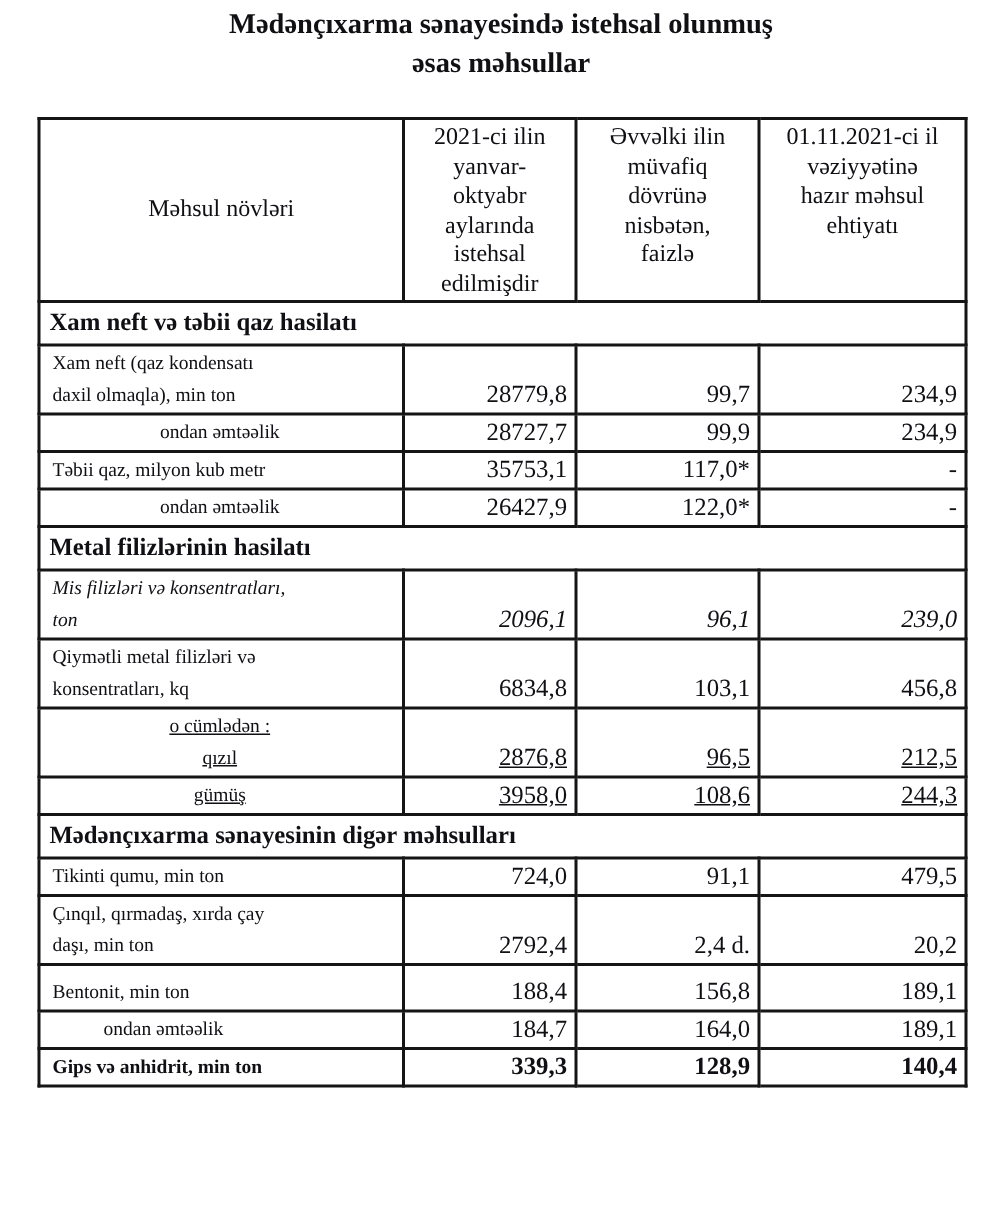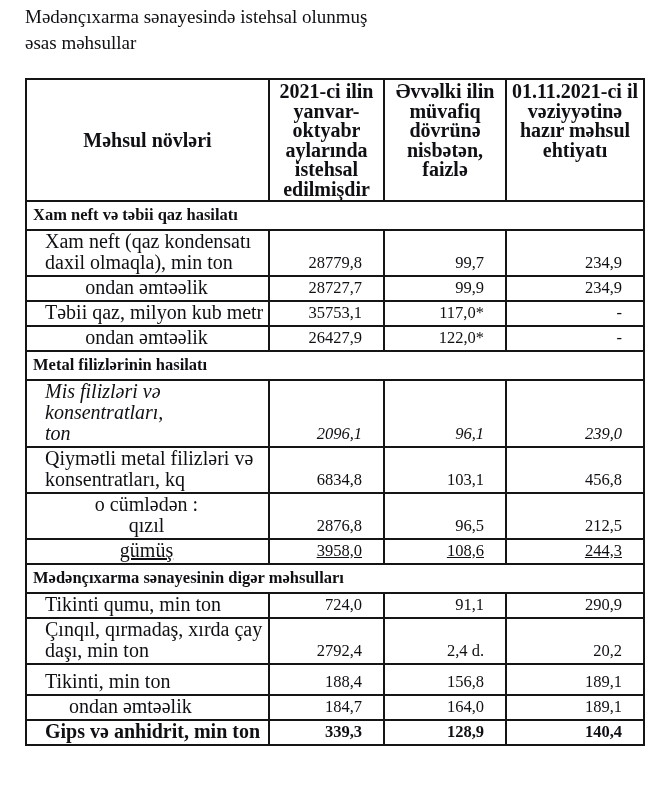--- a/index.html
+++ b/index.html
@@ -13,40 +13,40 @@
     font-family: "Liberation Serif", serif;
     color: #0f0f14;
     overflow: hidden;
   }
   .page {
     padding: 4px 25px 0 25px;
     box-sizing: border-box;
   }
   .title {
     font-size: 19px;
-    font-weight: normal;
-    text-align: left;
+    font-weight: bold;
+    text-align: center;
     line-height: 26px;
     margin: 0;
     white-space: pre-line;
   }
   table.main-table {
     border-collapse: collapse;
     table-layout: fixed;
     width: 618px;
     margin-top: 22px;
   }
   th, td {
     border: 2px solid #151515;
     overflow: hidden;
   }
   tr.head-row { height: 120px; }
   th {
-    font-weight: bold;
-    font-size: 20px;
+    font-weight: normal;
+    font-size: 16px;
     white-space: pre-line;
     margin-top: 26px;
   }
   th.th-first {
     text-align: center;
     vertical-align: middle;
   }
   th.th-col {
     text-align: center;
     vertical-align: top;
@@ -54,38 +54,38 @@
     padding-top: 2px;
   }
   tr.section-row { height: 29px; }
   tr.section-row td {
     font-weight: bold;
     font-size: 16.5px;
     vertical-align: bottom;
     padding: 0 2px 4px 6px;
   }
   td.label-cell {
-    font-size: 20px;
+    font-size: 13px;
     vertical-align: bottom;
-    padding: 0 2px 2px 18px;
+    padding: 0 2px 2px 8px;
     line-height: 21px;
     white-space: pre-line;
   }
   td.label-center {
     text-align: center;
     padding-left: 0;
   }
   td.label-indent {
     padding-left: 42px;
   }
   td.value-cell {
     font-size: 16.5px;
     text-align: right;
     vertical-align: bottom;
-    padding: 0 21px 2px 0;
+    padding: 0 5px 2px 0;
   }
 </style>
 </head>
 <body>
 
 <div class="page">
 
   <h1 class="title">Mədənçıxarma sənayesində istehsal olunmuş
 əsas məhsullar</h1>
 
@@ -155,51 +155,51 @@
           <td class="value-cell">96,1</td>
           <td class="value-cell">239,0</td>
         </tr>
         <tr style="height: 42px;">
           <td class="label-cell">Qiymətli metal filizləri və
 konsentratları, kq</td>
           <td class="value-cell">6834,8</td>
           <td class="value-cell">103,1</td>
           <td class="value-cell">456,8</td>
         </tr>
-        <tr style="height: 43px;">
+        <tr style="height: 43px; text-decoration: underline;">
           <td class="label-cell label-center">o cümlədən :
 qızıl</td>
           <td class="value-cell">2876,8</td>
           <td class="value-cell">96,5</td>
           <td class="value-cell">212,5</td>
         </tr>
         <tr style="height: 23px; text-decoration: underline;">
           <td class="label-cell label-center">gümüş</td>
           <td class="value-cell">3958,0</td>
           <td class="value-cell">108,6</td>
           <td class="value-cell">244,3</td>
         </tr>
         <tr class="section-row">
           <td colspan="4">Mədənçıxarma sənayesinin digər məhsulları</td>
         </tr>
         <tr style="height: 23px;">
           <td class="label-cell">Tikinti qumu, min ton</td>
           <td class="value-cell">724,0</td>
           <td class="value-cell">91,1</td>
-          <td class="value-cell">290,9</td>
+          <td class="value-cell">479,5</td>
         </tr>
         <tr style="height: 38px;">
           <td class="label-cell">Çınqıl, qırmadaş, xırda çay
 daşı, min ton</td>
           <td class="value-cell">2792,4</td>
           <td class="value-cell">2,4 d.</td>
           <td class="value-cell">20,2</td>
         </tr>
         <tr style="height: 31px;">
-          <td class="label-cell">Tikinti, min ton</td>
+          <td class="label-cell">Bentonit, min ton</td>
           <td class="value-cell">188,4</td>
           <td class="value-cell">156,8</td>
           <td class="value-cell">189,1</td>
         </tr>
         <tr style="height: 18px;">
           <td class="label-cell label-indent">ondan əmtəəlik</td>
           <td class="value-cell">184,7</td>
           <td class="value-cell">164,0</td>
           <td class="value-cell">189,1</td>
         </tr>

